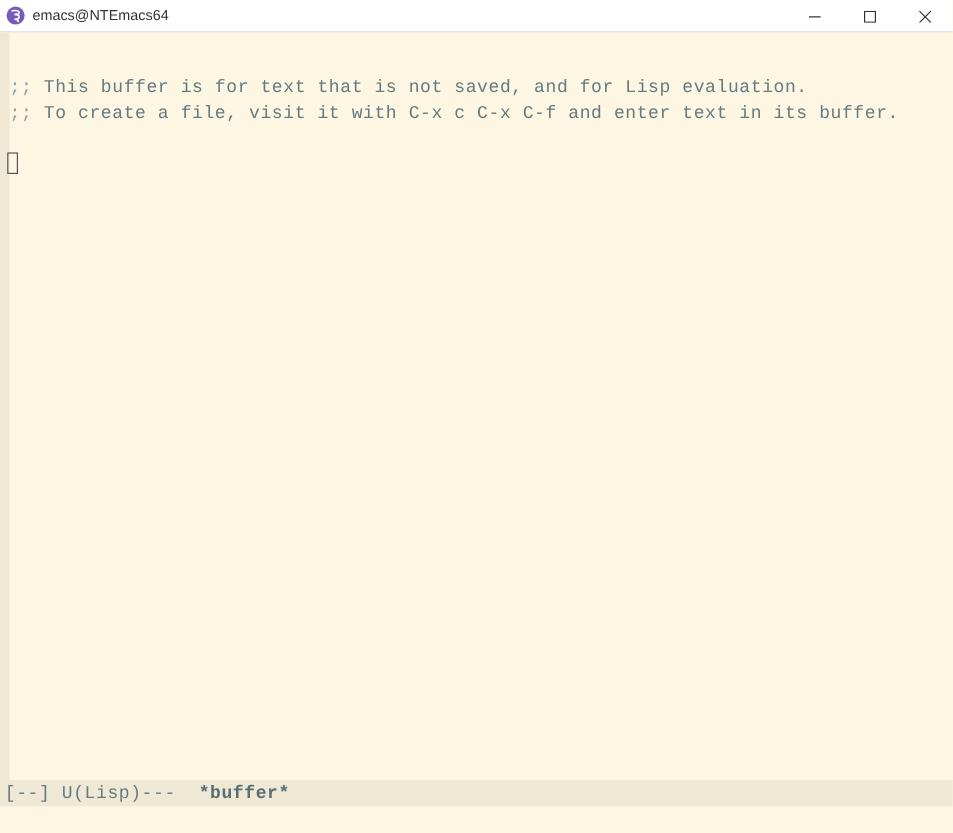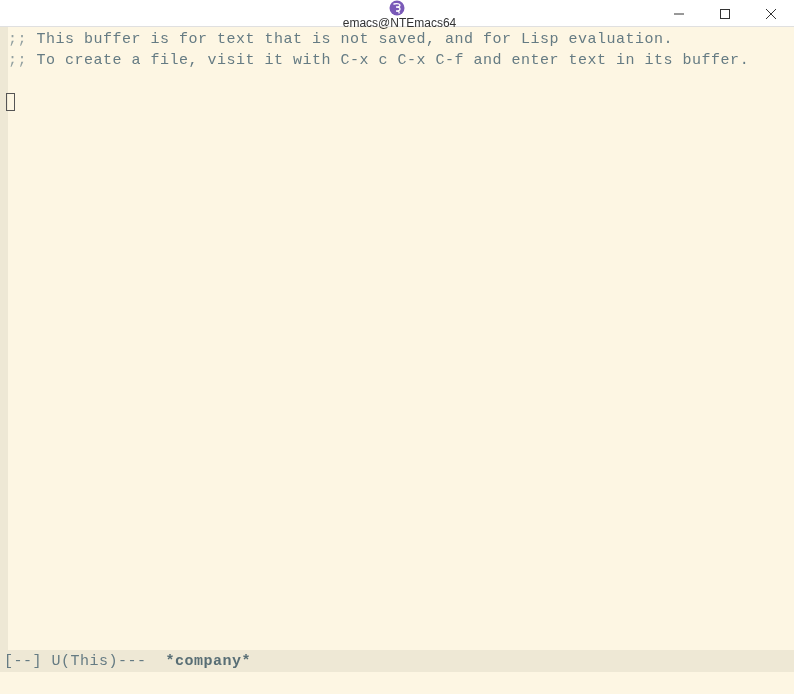--- a/index.html
+++ b/index.html
@@ -18,21 +18,20 @@
       flex-direction: column;
     }
     .titlebar {
       height: 27px;
       background: #ffffff;
       display: flex;
       align-items: center;
       padding-left: 5px;
       border-bottom: 1px solid #e0e0e0;
       position: relative;
-      flex-direction: column;
     }
     .app-icon {
       width: 16px;
       height: 16px;
       margin-right: 6px;
       display: flex;
       align-items: center;
       justify-content: center;
     }
     .app-icon svg {
@@ -73,20 +72,21 @@
       flex-shrink: 0;
     }
     .buffer {
       flex: 1;
       padding: 2px 0 0 0;
       font-size: 15px;
       line-height: 21px;
       color: #657b83;
       white-space: pre;
       letter-spacing: 0.5px;
+      margin-top: 34px;
     }
     .comment-delim {
       color: #93a1a1;
     }
     .comment-text {
       color: #657b83;
     }
     .cursor-block {
       display: inline-block;
       width: 9px;
@@ -149,15 +149,15 @@
 
 <div class="editor-area">
   <div class="fringe"></div>
   <div class="buffer"><span class="comment-delim">;;</span><span class="comment-text"> This buffer is for text that is not saved, and for Lisp evaluation.</span>
 <span class="comment-delim">;;</span><span class="comment-text"> To create a file, visit it with C-x c C-x C-f and enter text in its buffer.</span>
 
 <span class="cursor-block"></span>
 </div>
 </div>
 
-<div class="modeline"><span>[--] U(This)---  </span><span class="buffer-name">*company*</span></div>
+<div class="modeline"><span>[--] U(Lisp)---  </span><span class="buffer-name">*buffer*</span></div>
 
 <div class="minibuffer"></div>
 
 </body></html>

